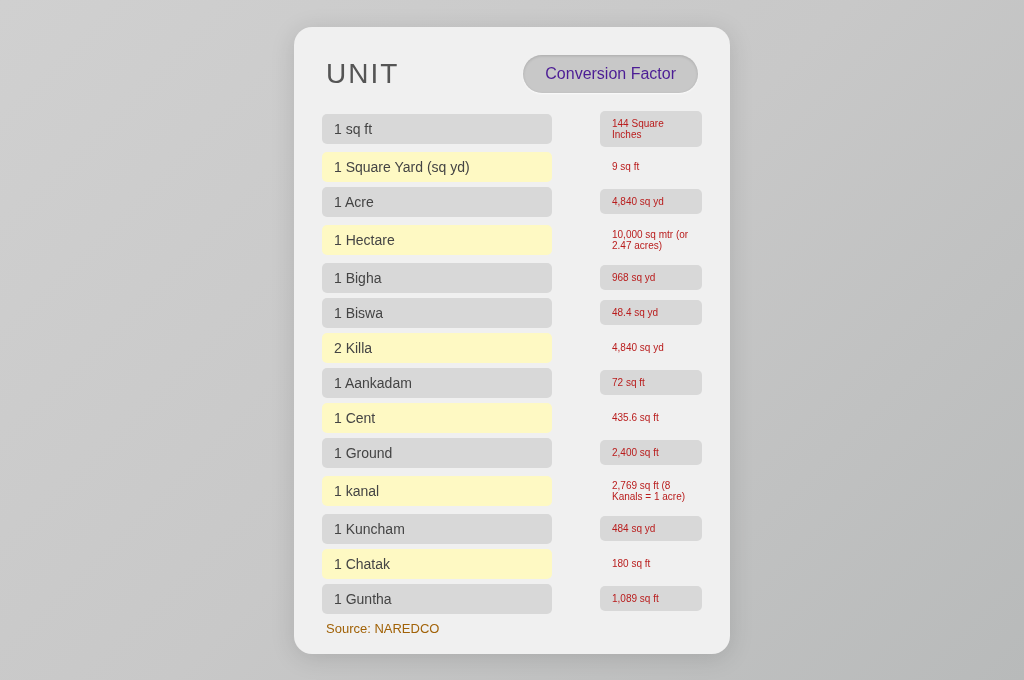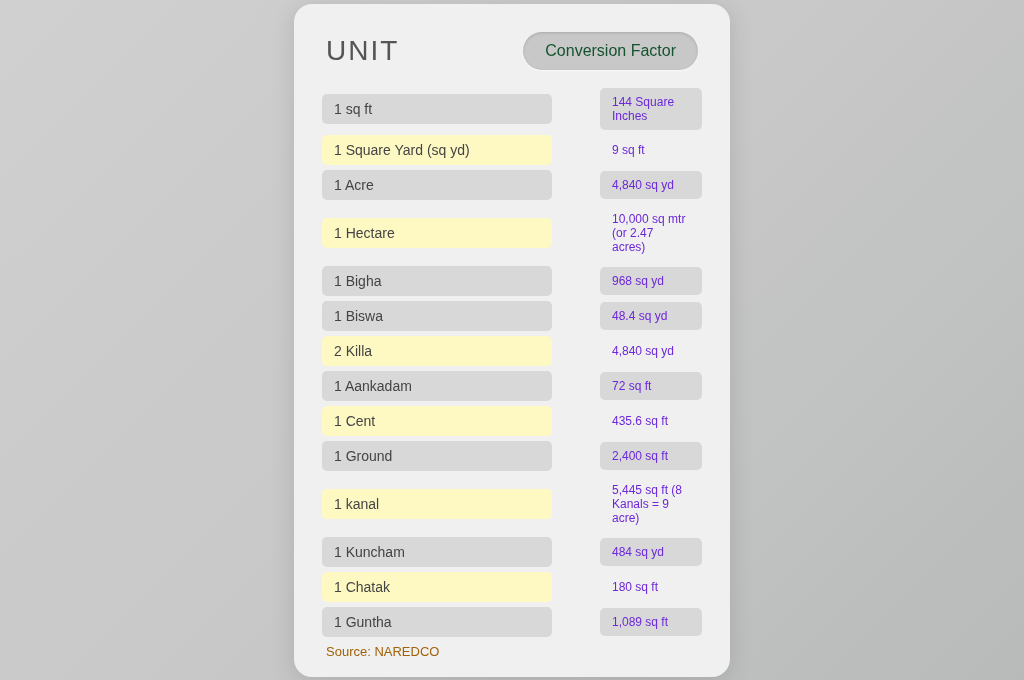--- a/index.html
+++ b/index.html
@@ -31,21 +31,21 @@
       font-weight: 500;
       color: #555;
       letter-spacing: 2px;
     }
     .conversion-badge {
       background: #c8c8c8;
       border-radius: 20px;
       padding: 10px 22px;
       font-size: 16px;
       font-weight: 500;
-      color: #14532d;
+      color: #4c1d95;
       box-shadow: inset 0 1px 3px rgba(0,0,0,0.15), 0 1px 2px rgba(255,255,255,0.7);
     }
     .table-container {
       width: 100%;
     }
     .table-row {
       display: flex;
       align-items: center;
       margin-bottom: 5px;
       gap: 42px;
@@ -60,22 +60,22 @@
       margin-right: 6px;
     }
     .cell-unit.white {
       background: #fef9c3;
     }
     .cell-conversion {
       flex: 1;
       background: #d8d8d8;
       border-radius: 5px;
       padding: 7px 12px;
-      font-size: 12px;
-      color: #6d28d9;
+      font-size: 10px;
+      color: #b91c1c;
     }
     .cell-conversion.white {
       background: #f0f0f0;
     }
     .source-text {
       margin-top: 7px;
       font-size: 13px;
       color: #a16207;
       padding-left: 4px;
     }
@@ -124,21 +124,21 @@
       <div class="table-row">
         <div class="cell-unit white">1 Cent</div>
         <div class="cell-conversion white">435.6 sq ft</div>
       </div>
       <div class="table-row">
         <div class="cell-unit">1 Ground</div>
         <div class="cell-conversion">2,400 sq ft</div>
       </div>
       <div class="table-row">
         <div class="cell-unit white">1 kanal</div>
-        <div class="cell-conversion white">5,445 sq ft (8 Kanals = 9 acre)</div>
+        <div class="cell-conversion white">2,769 sq ft (8 Kanals = 1 acre)</div>
       </div>
       <div class="table-row">
         <div class="cell-unit">1 Kuncham</div>
         <div class="cell-conversion">484 sq yd</div>
       </div>
       <div class="table-row">
         <div class="cell-unit white">1 Chatak</div>
         <div class="cell-conversion white">180 sq ft</div>
       </div>
       <div class="table-row">

